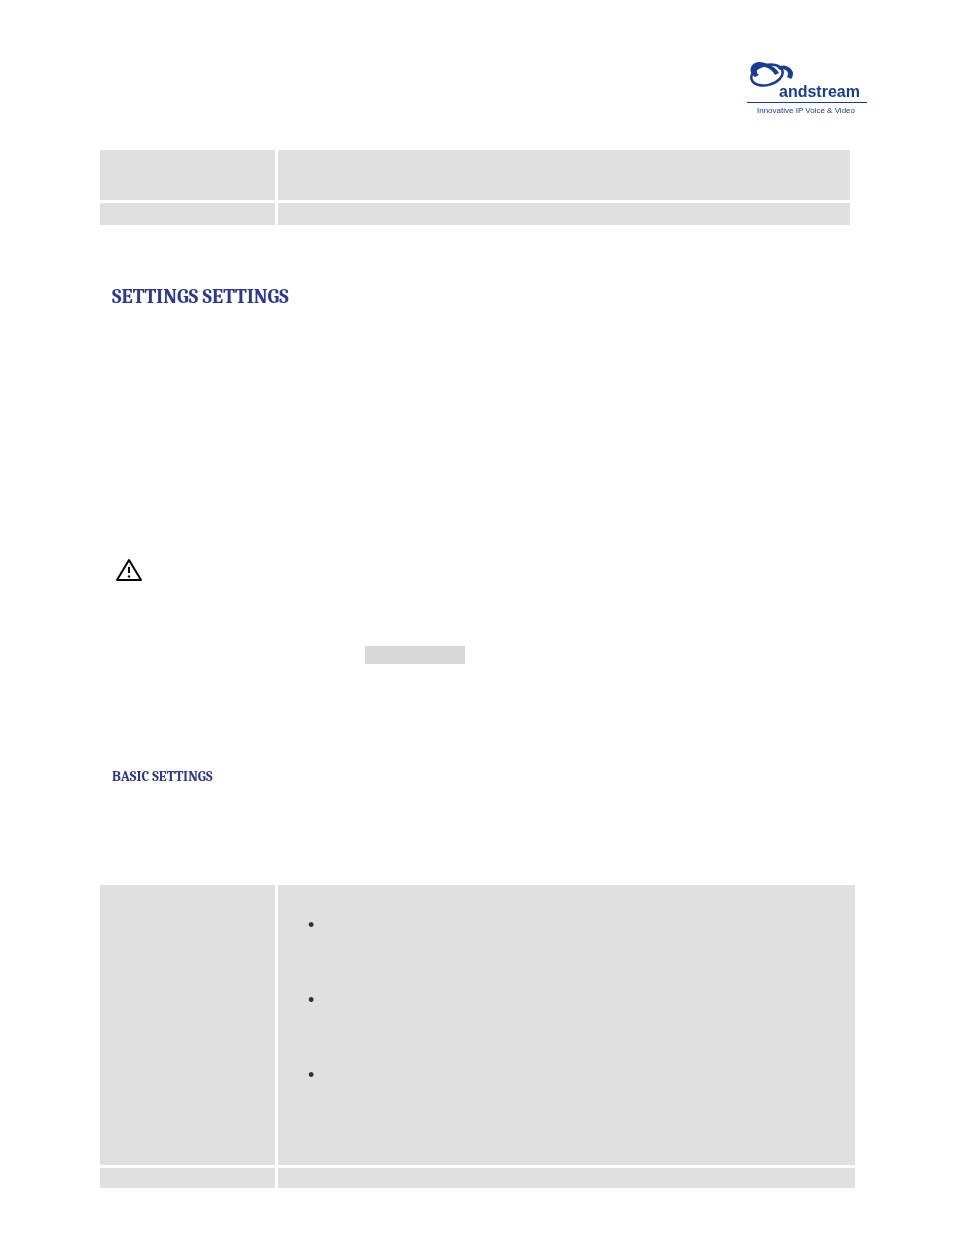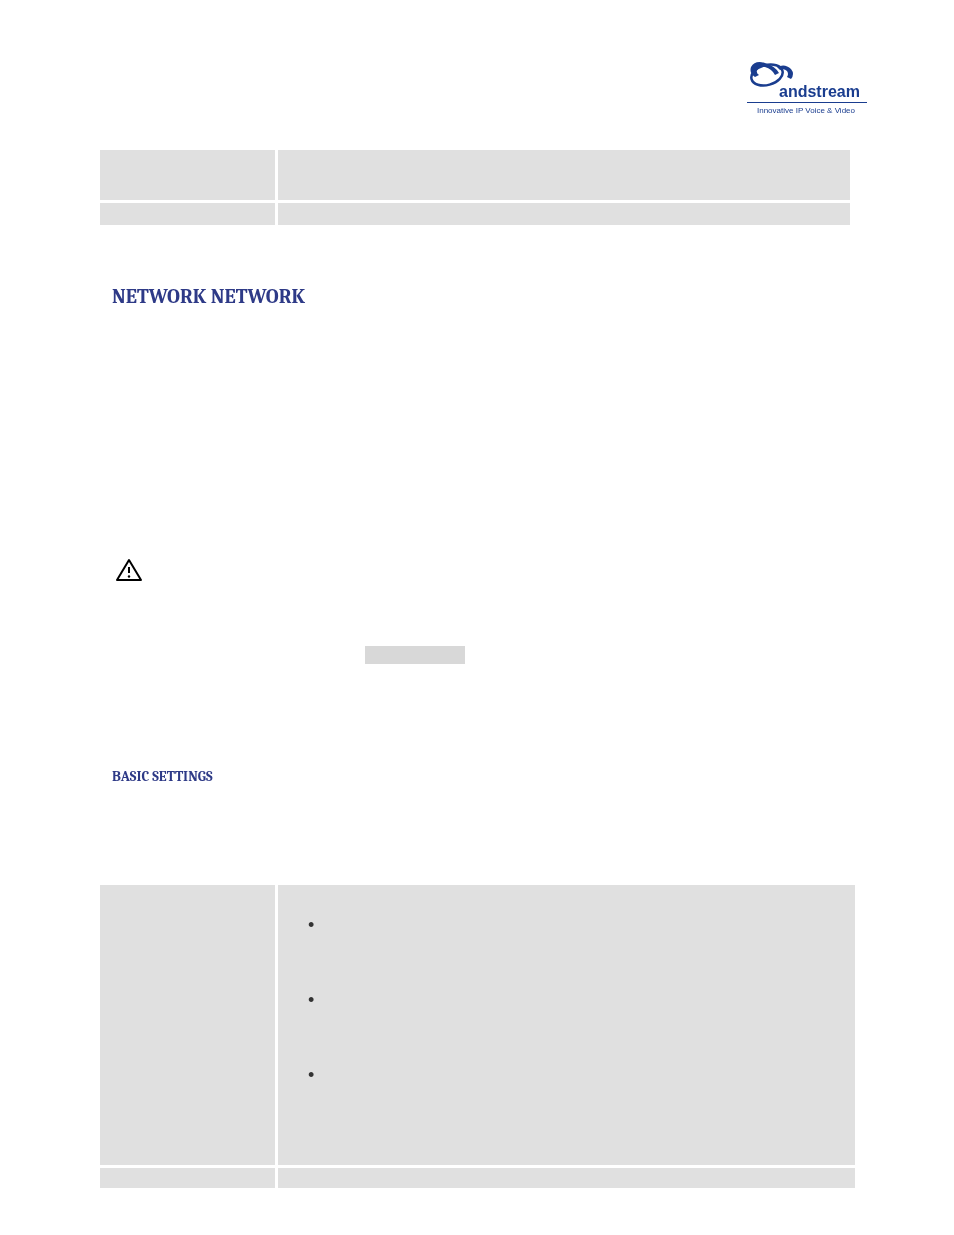--- a/index.html
+++ b/index.html
@@ -170,21 +170,21 @@
   <div class="table-row">
     <div class="table-cell-left"></div>
     <div class="table-cell-right"></div>
   </div>
   <div class="table-row table-row-short">
     <div class="table-cell-left"></div>
     <div class="table-cell-right"></div>
   </div>
 </div>
 
-<h2 class="section-heading">NETWORK NETWORK</h2>
+<h2 class="section-heading">SETTINGS SETTINGS</h2>
 
 <div class="spacer-network"></div>
 
 <div class="warning-icon-container">
   <svg width="28" height="24" viewBox="0 0 28 24">
     <path d="M 14 2 L 26 22 L 2 22 Z" fill="none" stroke="#000" stroke-width="2" stroke-linejoin="round"></path>
     <line x1="14" y1="9" x2="14" y2="15" stroke="#000" stroke-width="2"></line>
     <circle cx="14" cy="18.5" r="1.2" fill="#000"></circle>
   </svg>
 </div>

